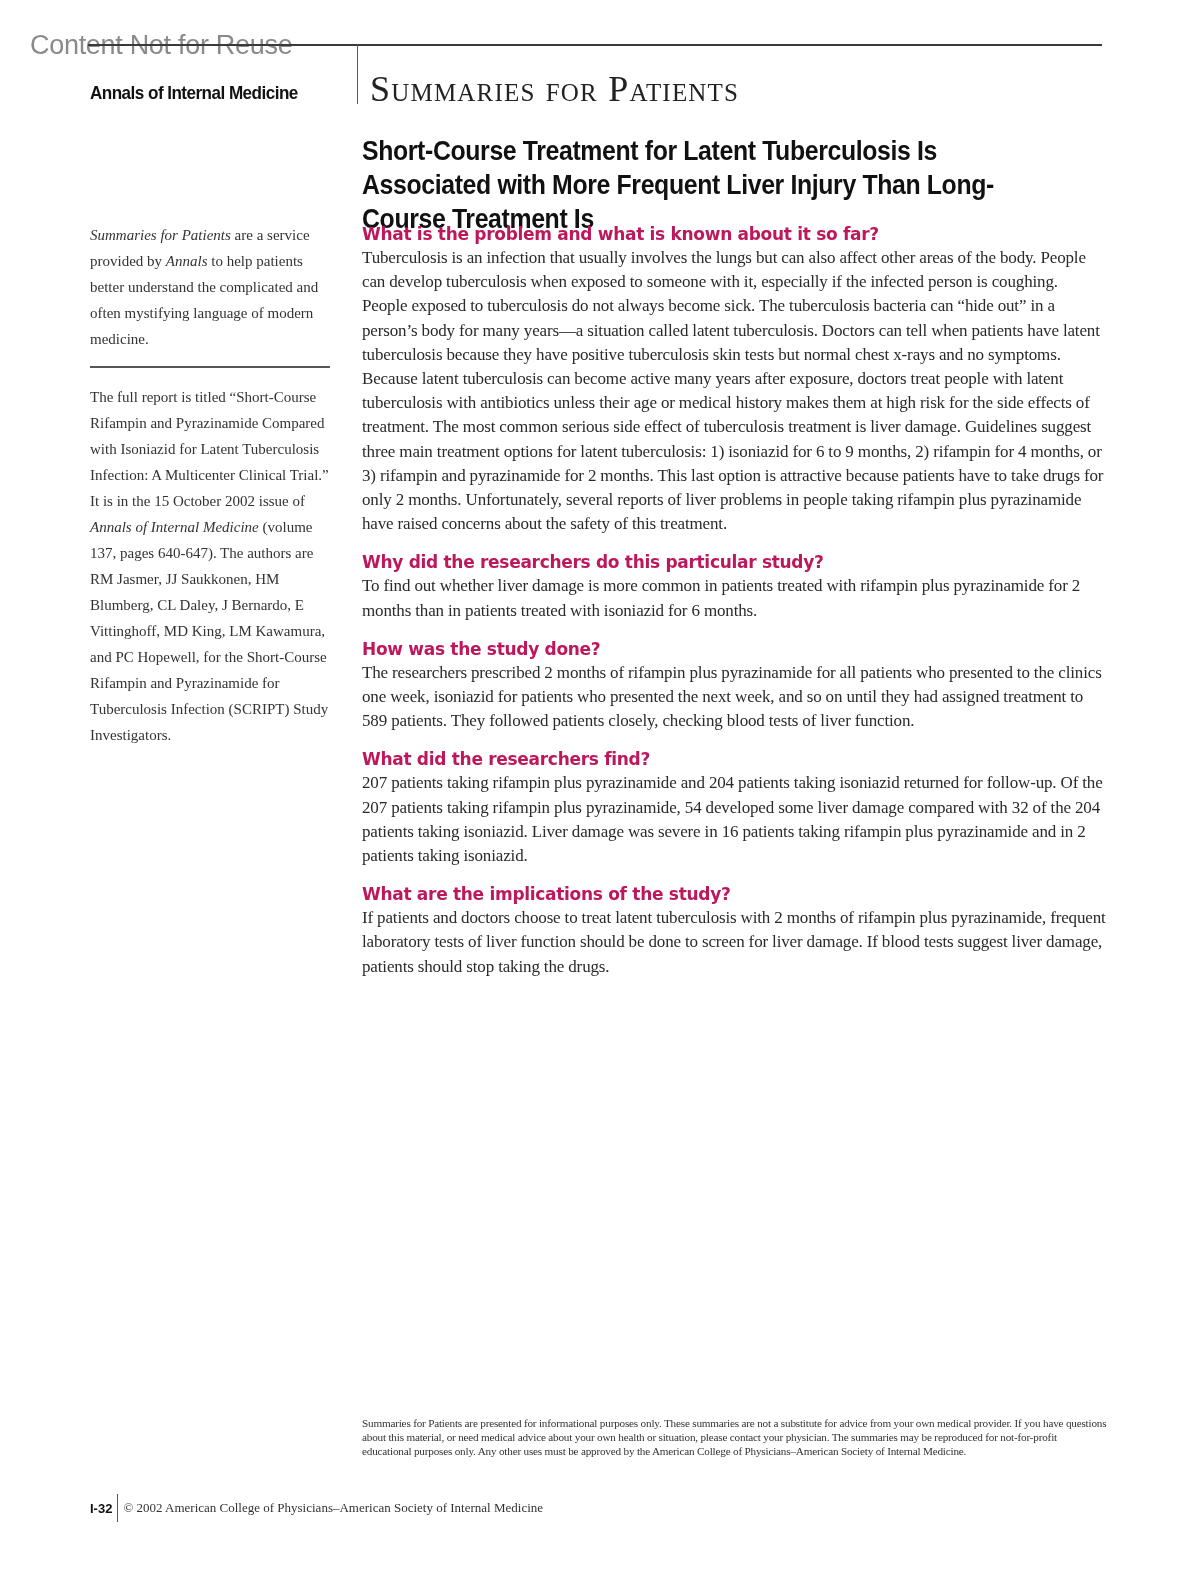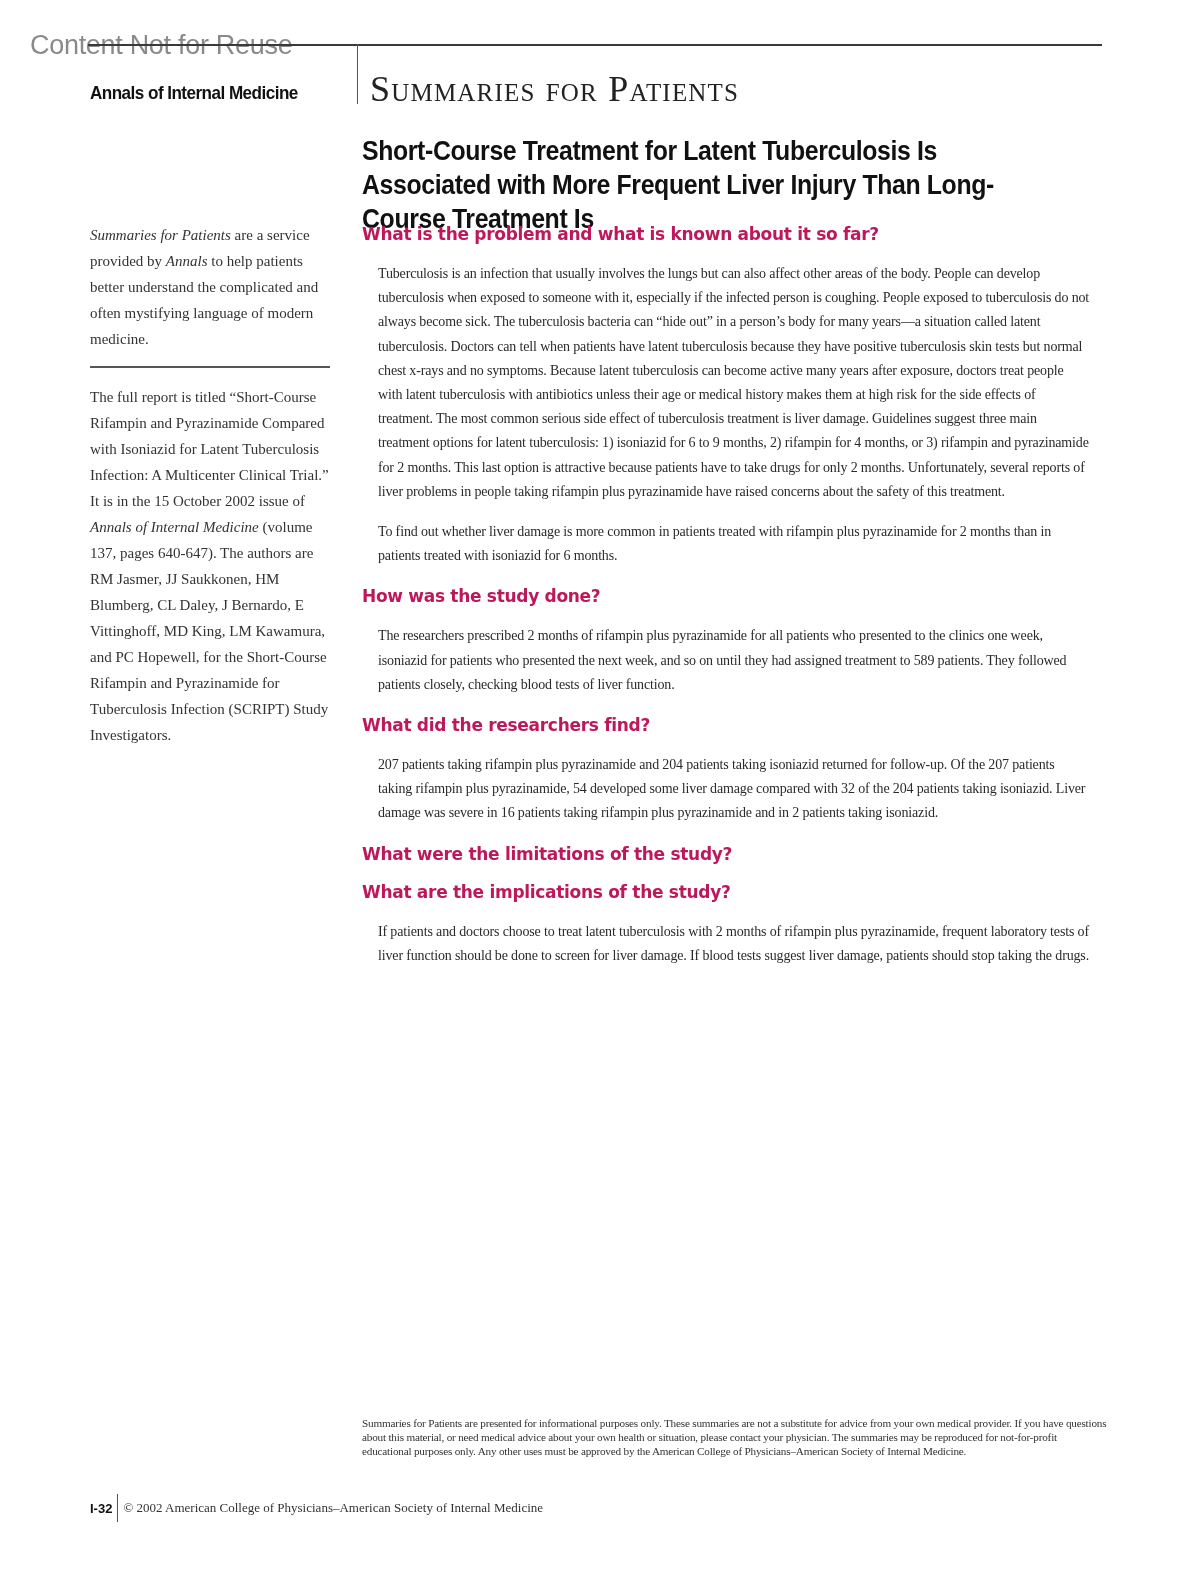--- a/index.html
+++ b/index.html
@@ -10,21 +10,21 @@
   .journal { position:absolute; left:90px; top:82px; font-family:"Liberation Sans", sans-serif; font-weight:bold; font-size:19px; color:#111; letter-spacing:-0.6px; transform:scaleX(0.9); transform-origin:left; }
   .section-title { position:absolute; left:370px; top:68px; font-family:"Liberation Serif", serif; font-size:36px; color:#222; font-variant:small-caps; letter-spacing:1.2px; }
   .article-title { position:absolute; left:362px; top:134px; width:760px; font-family:"Liberation Sans", sans-serif; font-weight:bold; font-size:27px; line-height:34px; color:#111; letter-spacing:-0.4px; transform:scaleX(0.92); transform-origin:left; }
   .sidebar { position:absolute; left:90px; width:240px; font-family:"Liberation Serif", serif; font-size:15px; line-height:26px; color:#333; }
   .sidebar-intro { top:222px; }
   .sidebar-rule { position:absolute; left:90px; top:366px; width:240px; height:2px; background:#555; }
   .sidebar-report { top:384px; }
   .main { position:absolute; left:362px; top:222px; width:745px; }
   .section { margin-bottom:14px; }
   .section h2 { margin:0; font-family:"DejaVu Sans", sans-serif; font-weight:bold; font-size:17px; line-height:24px; color:#be185d; letter-spacing:-0.3px; }
-  .section p { margin:16px; font-family:"Liberation Serif", serif; font-size:14px; line-height:24.2px; color:#2a2a2a; letter-spacing:-0.15px; }
+  .section p { margin:0; font-family:"Liberation Serif", serif; font-size:17px; line-height:24.2px; color:#2a2a2a; letter-spacing:-0.15px; }
   .disclaimer { position:absolute; left:362px; top:1416px; width:745px; font-family:"Liberation Serif", serif; font-size:11.2px; line-height:14px; color:#333; letter-spacing:-0.2px; }
   .footer { position:absolute; left:90px; top:1494px; font-family:"Liberation Serif", serif; font-size:13px; color:#333; display:flex; align-items:center; }
   .page-num { font-family:"Liberation Sans", sans-serif; font-weight:bold; font-size:13px; color:#111; }
   .footer-bar { width:1px; height:28px; background:#555; margin:0 5px; }
   i { font-style:italic; }
 </style>
 </head>
 <body>
 
 <div class="watermark">Content Not for Reuse</div>
@@ -42,32 +42,32 @@
 <div class="sidebar sidebar-report">
   <span>The full report is titled “Short-Course Rifampin and Pyrazinamide Compared with Isoniazid for Latent Tuberculosis Infection: A Multicenter Clinical Trial.” It is in the 15 October 2002 issue of </span><i>Annals of Internal Medicine</i><span> (volume 137, pages 640-647). The authors are RM Jasmer, JJ Saukkonen, HM Blumberg, CL Daley, J Bernardo, E Vittinghoff, MD King, LM Kawamura, and PC Hopewell, for the Short-Course Rifampin and Pyrazinamide for Tuberculosis Infection (SCRIPT) Study Investigators.</span>
 </div>
 
 <div class="main">
   <div class="section">
     <h2>What is the problem and what is known about it so far?</h2>
     <p>Tuberculosis is an infection that usually involves the lungs but can also affect other areas of the body. People can develop tuberculosis when exposed to someone with it, especially if the infected person is coughing. People exposed to tuberculosis do not always become sick. The tuberculosis bacteria can “hide out” in a person’s body for many years—a situation called latent tuberculosis. Doctors can tell when patients have latent tuberculosis because they have positive tuberculosis skin tests but normal chest x-rays and no symptoms. Because latent tuberculosis can become active many years after exposure, doctors treat people with latent tuberculosis with antibiotics unless their age or medical history makes them at high risk for the side effects of treatment. The most common serious side effect of tuberculosis treatment is liver damage. Guidelines suggest three main treatment options for latent tuberculosis: 1) isoniazid for 6 to 9 months, 2) rifampin for 4 months, or 3) rifampin and pyrazinamide for 2 months. This last option is attractive because patients have to take drugs for only 2 months. Unfortunately, several reports of liver problems in people taking rifampin plus pyrazinamide have raised concerns about the safety of this treatment.</p>
   </div>
   <div class="section">
+    <h2>Why did the researchers do this particular study?</h2>
     <p>To find out whether liver damage is more common in patients treated with rifampin plus pyrazinamide for 2 months than in patients treated with isoniazid for 6 months.</p>
   </div>
   <div class="section">
     <h2>How was the study done?</h2>
     <p>The researchers prescribed 2 months of rifampin plus pyrazinamide for all patients who presented to the clinics one week, isoniazid for patients who presented the next week, and so on until they had assigned treatment to 589 patients. They followed patients closely, checking blood tests of liver function.</p>
   </div>
   <div class="section">
     <h2>What did the researchers find?</h2>
     <p>207 patients taking rifampin plus pyrazinamide and 204 patients taking isoniazid returned for follow-up. Of the 207 patients taking rifampin plus pyrazinamide, 54 developed some liver damage compared with 32 of the 204 patients taking isoniazid. Liver damage was severe in 16 patients taking rifampin plus pyrazinamide and in 2 patients taking isoniazid.</p>
   </div>
   <div class="section">
-    <h2>What were the limitations of the study?</h2>
   </div>
   <div class="section">
     <h2>What are the implications of the study?</h2>
     <p>If patients and doctors choose to treat latent tuberculosis with 2 months of rifampin plus pyrazinamide, frequent laboratory tests of liver function should be done to screen for liver damage. If blood tests suggest liver damage, patients should stop taking the drugs.</p>
   </div>
 </div>
 
 <div class="disclaimer">Summaries for Patients are presented for informational purposes only. These summaries are not a substitute for advice from your own medical provider. If you have questions about this material, or need medical advice about your own health or situation, please contact your physician. The summaries may be reproduced for not-for-profit educational purposes only. Any other uses must be approved by the American College of Physicians–American Society of Internal Medicine.</div>
 
 <div class="footer">

